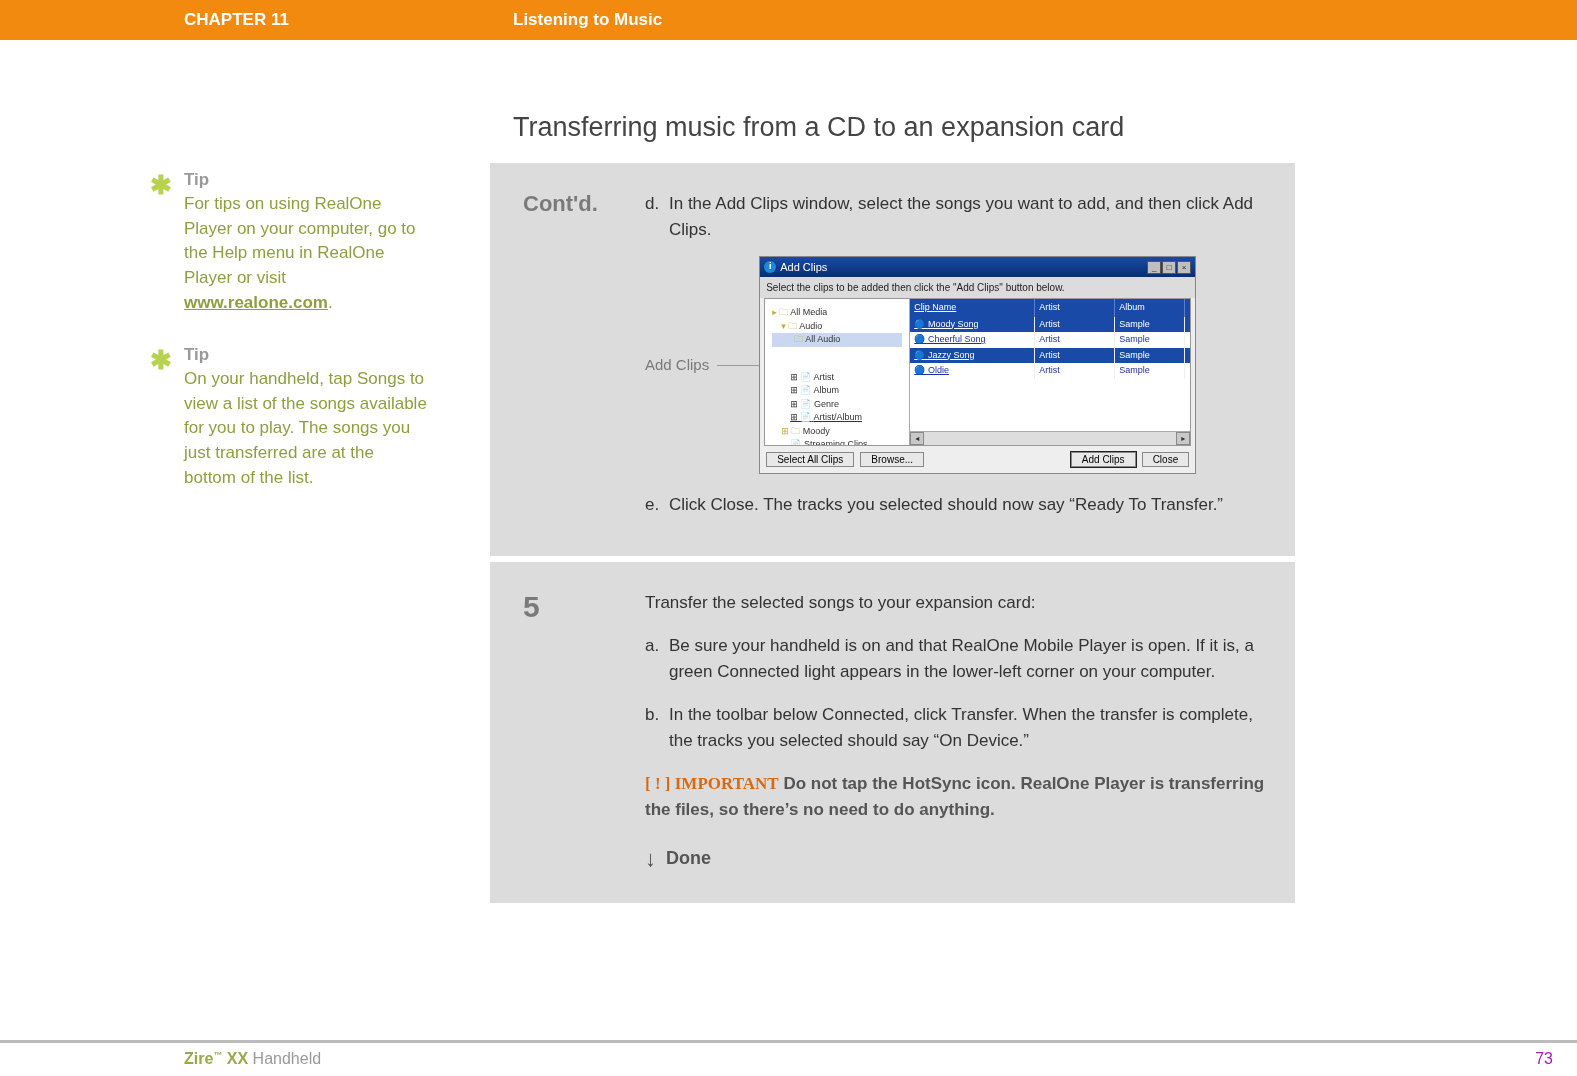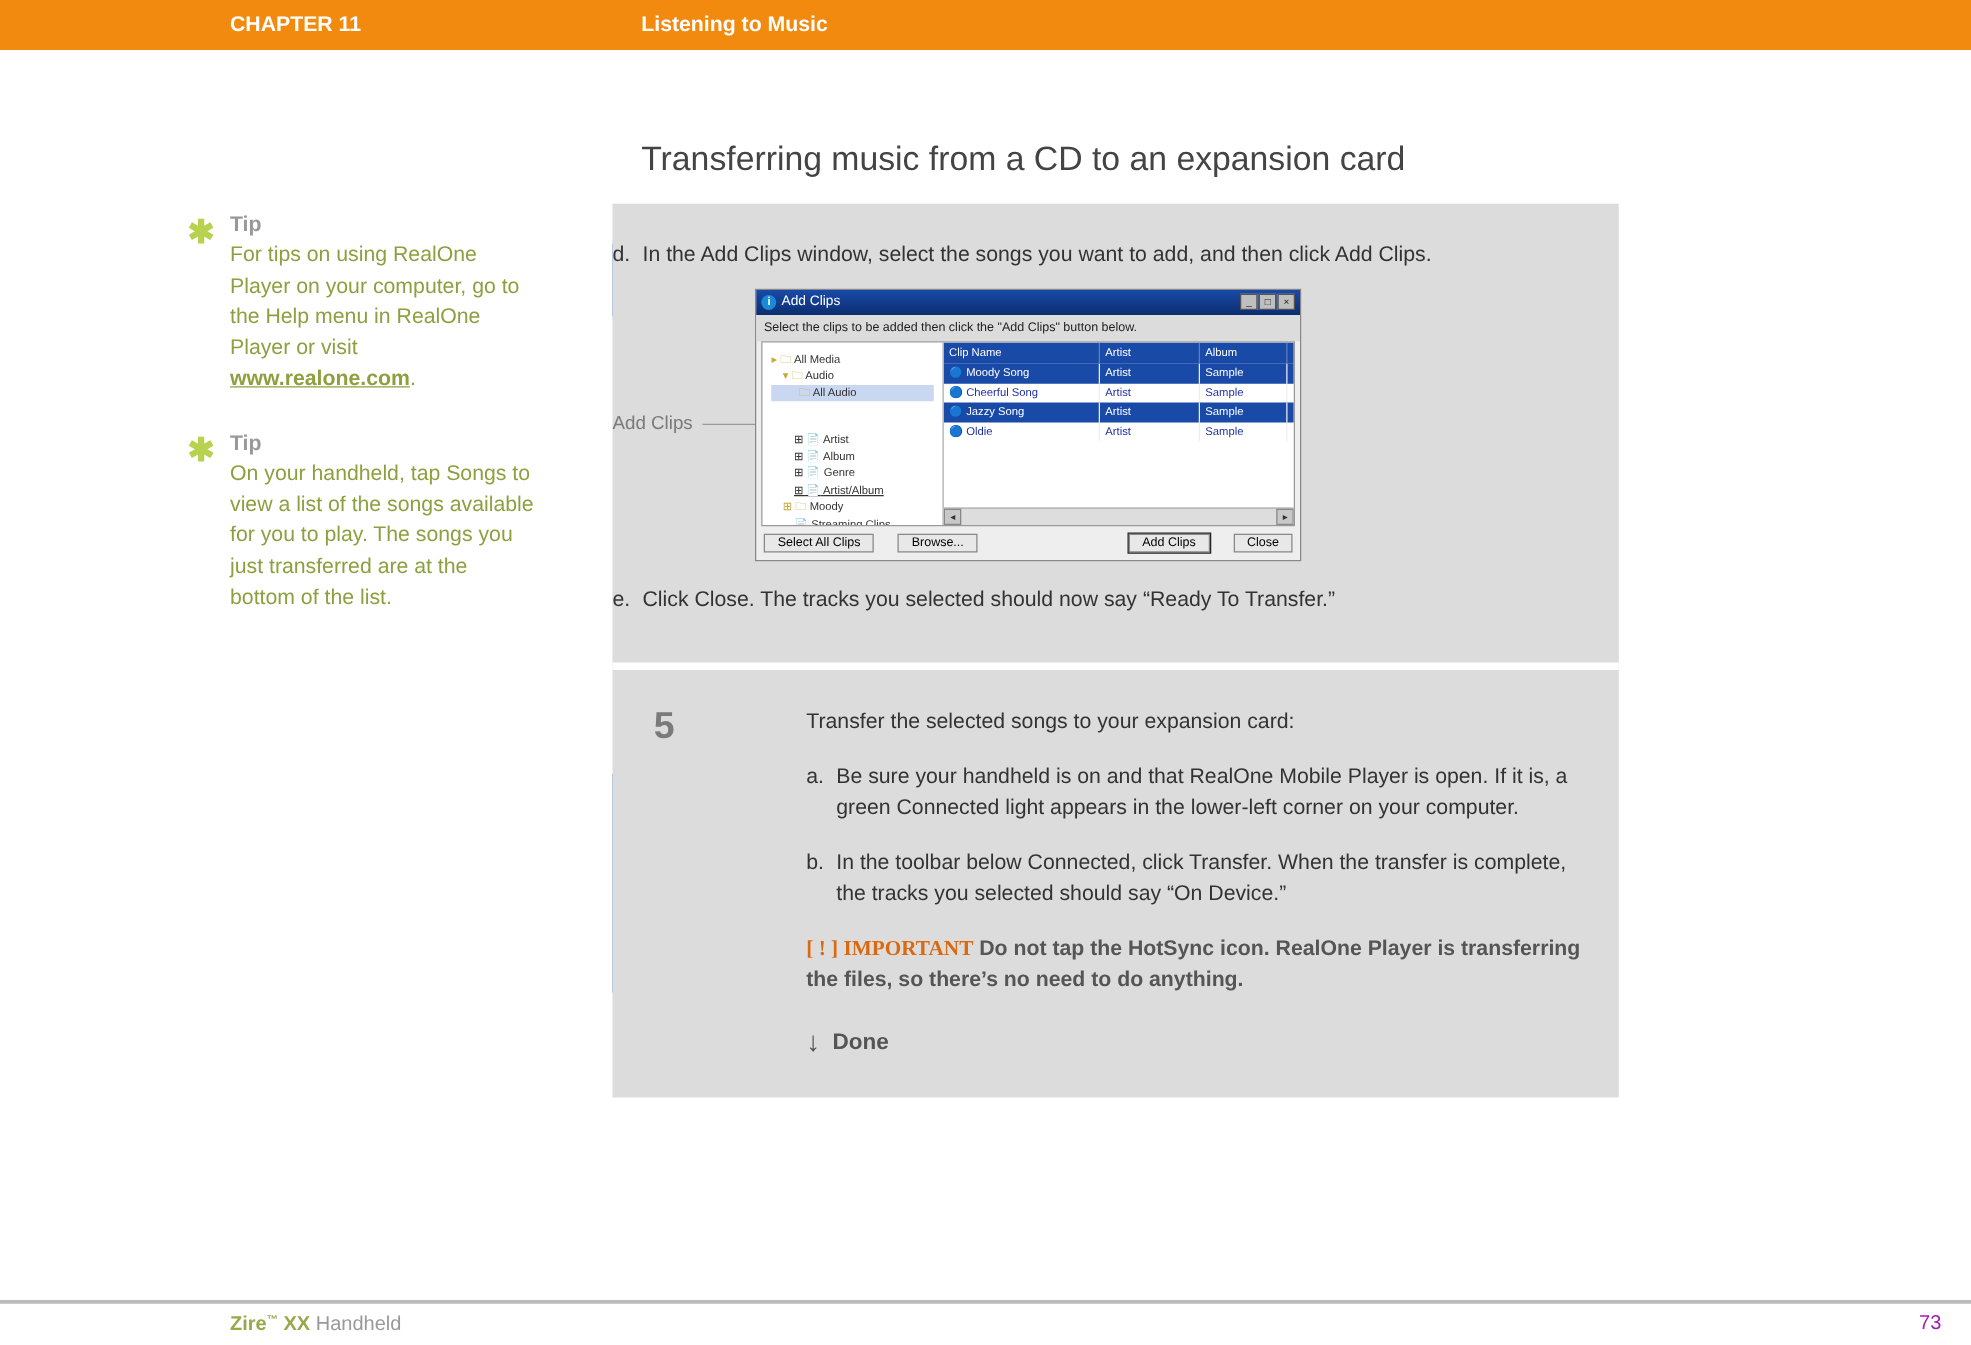--- a/index.html
+++ b/index.html
@@ -54,28 +54,28 @@
   .wm-tree { width: 145px; border-right: 1px solid #aaa; font-size: 9px; color: #333; padding: 7px; overflow: hidden; }
   .wm-tree .tnode { white-space: nowrap; }
   .wm-tree .folder-ico { color: #caa93a; }
   .wm-tree .sel { background: #c9d8f0; }
   .wm-list { flex: 1; display: flex; flex-direction: column; font-size: 9px; overflow: hidden; }
   .wm-list .hdr { display: flex; background: #1a4aa8; color: #fff; }
   .wm-list .hdr div { padding: 2px 4px; border-right: 1px solid #5a7fc8; }
   .wm-list .row { display: flex; color: #2030a0; }
   .wm-list .row.sel { background: #1a4aa8; color: #fff; }
   .wm-list .row div { padding: 1px 4px; border-right: 1px solid #eee; overflow: hidden; white-space: nowrap; }
-  .wm-list .c1 { width: 125px; }
+  .wm-list .c1 { width: 125px; text-decoration: underline; }
   .wm-list .c2 { width: 80px; }
   .wm-list .c3 { width: 70px; }
   .wm-list .spacer { flex: 1; }
   .wm-list .hscroll { height: 14px; background: #ddd; border-top: 1px solid #aaa; display: flex; justify-content: space-between; }
   .wm-list .hscroll span { width: 14px; background: #c8c8c8; border: 1px solid #888; text-align: center; font-size: 8px; line-height: 11px; }
   .wm-btns { display: flex; justify-content: space-between; padding: 6px 6px; }
-  .wm-btns .group { display: flex; gap: 19px; }
+  .wm-btns .group { display: flex; gap: 6px; }
   .wm-btns button { font-size: 10px; padding: 1px 10px; background: #e8e8e8; border: 1px solid #888; }
   .wm-btns button.primary { outline: 1px solid #222; }
 
   
   .important-prefix { color: #d96a12; font-weight: 700; font-family: Liberation Serif, serif; }
   .important-text { font-weight: 700; color: #555; }
 
   
   .done-row { display: flex; align-items: center; gap: 10px; margin-top: 20px; }
   .done-arrow { font-size: 22px; color: #555; font-weight: 700; }
@@ -118,20 +118,21 @@
       </div>
     </div>
   </div>
 
   <div class="accent" style="left:490px; top:195px; height:58px;"></div>
   <div class="accent" style="left:490px; top:619px; height:175px;"></div>
 
   <div class="greyblock">
 
     <div class="segment">
+      <div class="seg-label">Cont'd.</div>
       <div class="seg-body">
         <div class="step-line">
           <div class="letter">d.</div>
           <div class="txt">In the Add Clips window, select the songs you want to add, and then click Add Clips.</div>
         </div>
 
         <div class="screenshot-wrap" style="display:flex; align-items:center;">
           <div style="display:flex; align-items:center; margin-right:0;">
             <span class="callout-label">Add Clips</span>
             <div class="callout-line" style="width:42px; margin-left:8px;"></div>

